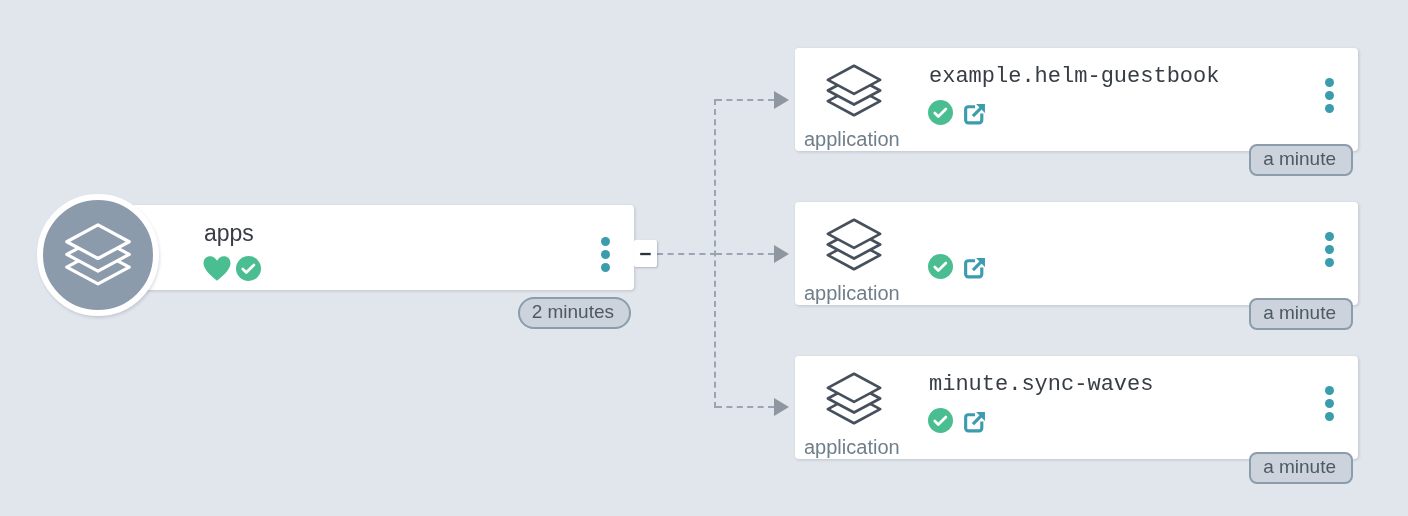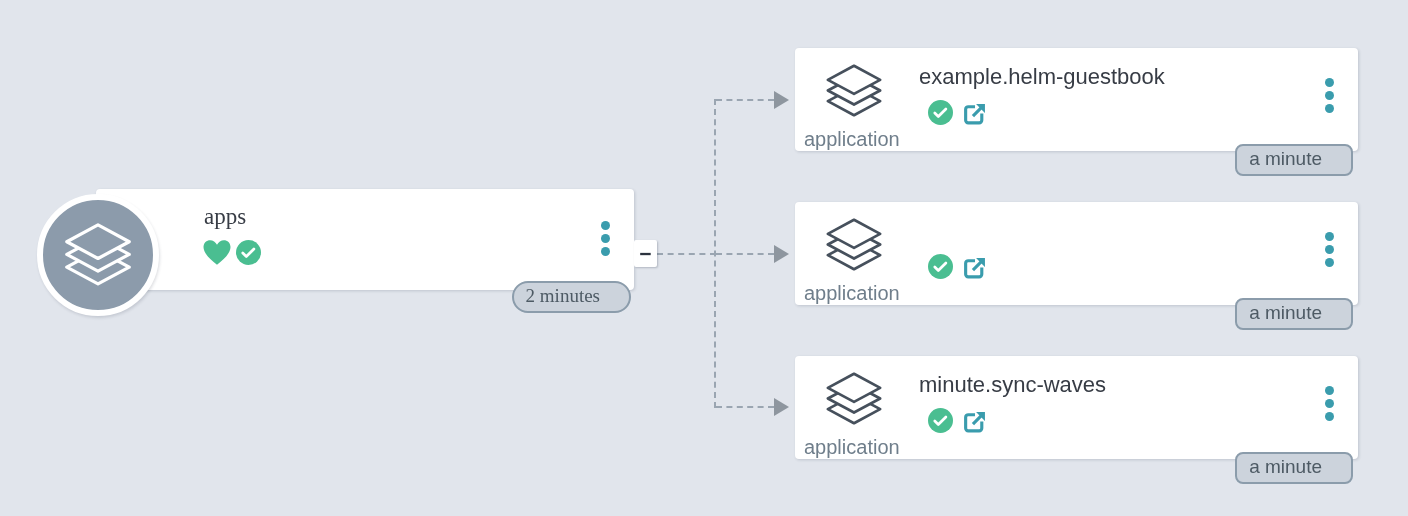--- a/index.html
+++ b/index.html
@@ -7,47 +7,47 @@
     --node-circle:#8c9bab; --icon-stroke:#46505c; --muted-text:#6f7e8b; --title-text:#373c45;
     --badge-bg:#ccd3dc; --badge-border:#8b9cab; --badge-text:#4d5a64; --connector:#9aa5b1; --arrow:#8e969f;
   }
   *{margin:0;padding:0;box-sizing:border-box;}
   html,body{width:1408px;height:516px;overflow:hidden;}
   body{font-family:"Liberation Sans", sans-serif;background:var(--background);}
   .canvas{position:relative;width:1408px;height:516px;background:var(--background);}
 
   .card{position:absolute;background:var(--card);border-radius:4px;
         box-shadow:1px 1px 3px rgba(40,50,70,.18);}
-  .root-card{left:96px;top:189px;width:538px;height:101px;font-family:Liberation Serif, serif;}
+  .root-card{left:96px;top:205px;width:538px;height:85px;}
   .child-card{left:795px;width:563px;height:103px;}
 
   .root-circle{position:absolute;left:37px;top:194px;width:122px;height:122px;border-radius:50%;
         background:var(--node-circle);border:6px solid #ffffff;display:flex;align-items:center;
         justify-content:center;box-shadow:1px 2px 3px rgba(40,50,70,.15);}
 
   .node-title{position:absolute;font-size:23px;color:var(--title-text);white-space:nowrap;}
   .root-card .node-title{left:108px;top:15px;}
-  .child-card .node-title{left:124px;top:16px;font-size:22px;}
+  .child-card .node-title{left:134px;top:16px;font-size:22px;font-family:Liberation Mono, monospace;}
 
   .status-row{position:absolute;display:flex;align-items:center;}
   .root-card .status-row{left:106px;top:50px;gap:4px;}
   .child-card .status-row{left:133px;top:52px;gap:9px;}
 
   .kind-label{position:absolute;left:9px;bottom:0px;font-size:20px;color:var(--muted-text);text-align:right;}
 
   .layers-wrap{position:absolute;left:28px;top:14px;width:62px;height:58px;}
 
   .kebab{position:absolute;display:flex;flex-direction:column;gap:4px;align-items:center;
          background:none;border:none;cursor:pointer;padding:4px;}
   .root-card .kebab{right:20px;top:28px;}
   .child-card .kebab{right:20px;top:26px;}
   .kebab .dot{width:9px;height:9px;border-radius:50%;background:var(--accent-teal);}
 
   .badge{position:absolute;background:var(--badge-bg);border:2px solid var(--badge-border);
-         border-radius:8px;font-size:19px;color:var(--badge-text);padding:1px 29px 3px 12px;
+         border-radius:8px;font-size:19px;color:var(--badge-text);padding:1px 15px 3px 12px;
          white-space:nowrap;line-height:24px;margin-left:10px;}
   .root-card .badge{right:3px;top:92px;border-radius:16px;}
   .child-card .badge{right:5px;top:96px;}
 
   .collapse-btn{position:absolute;left:634px;top:240px;width:23px;height:27px;background:#ffffff;
          border:none;border-radius:2px;box-shadow:1px 1px 2px rgba(40,50,70,.25);cursor:pointer;
          font-size:21px;font-weight:bold;color:#2b323e;line-height:23px;text-align:center;padding:0;}
 
   .dash-h{position:absolute;height:0;border-top:2px dashed var(--connector);}
   .dash-v{position:absolute;width:0;border-left:2px dashed var(--connector);}

